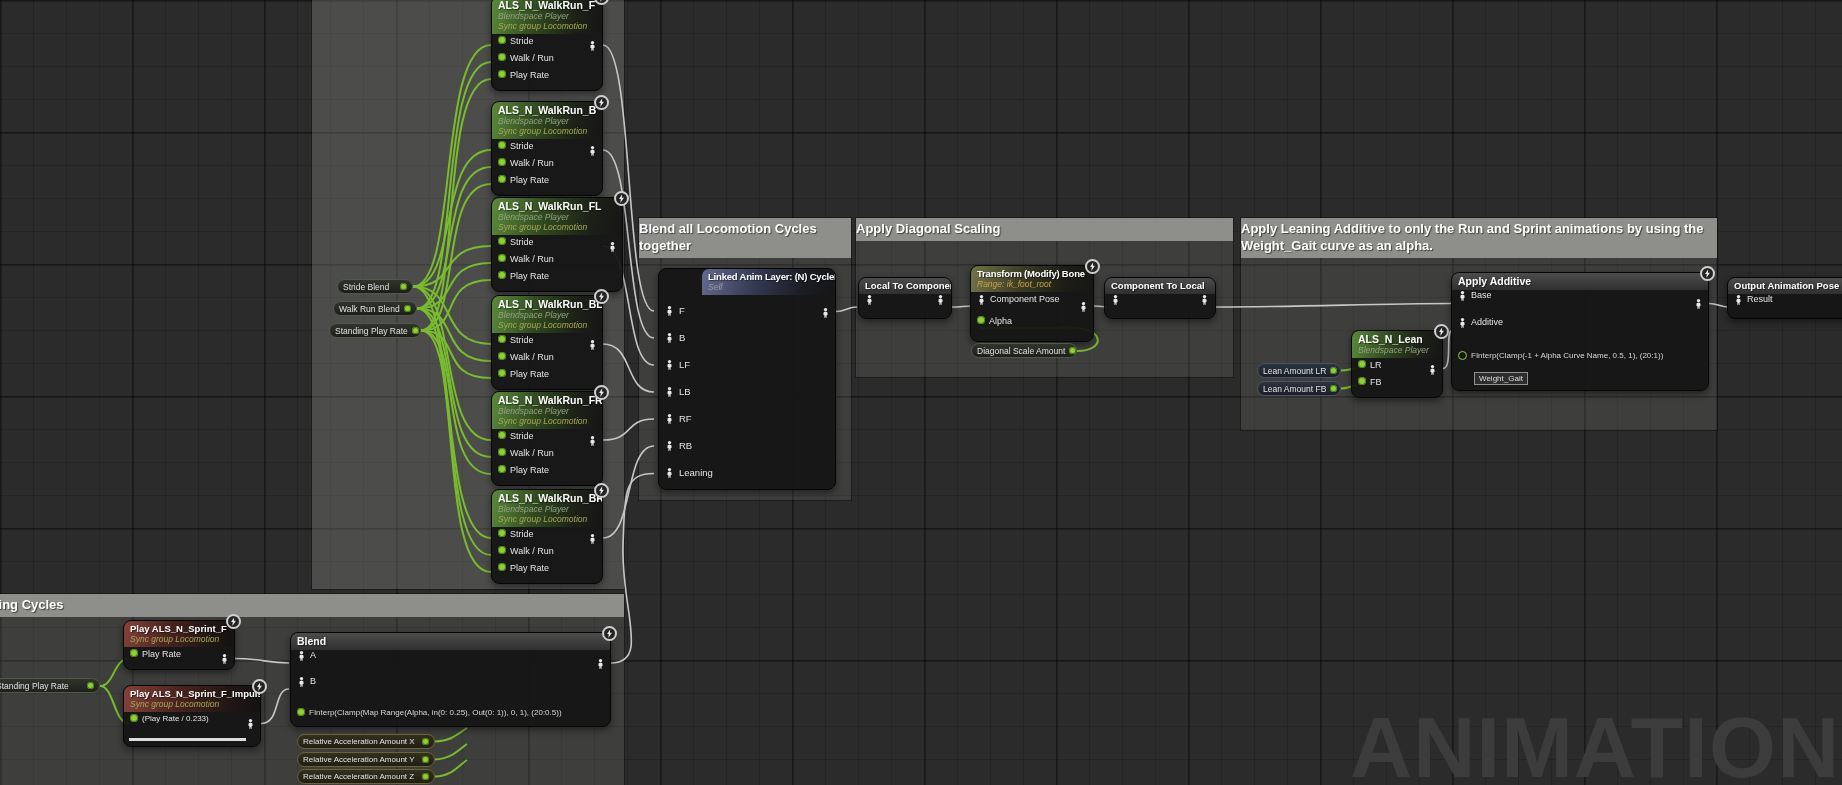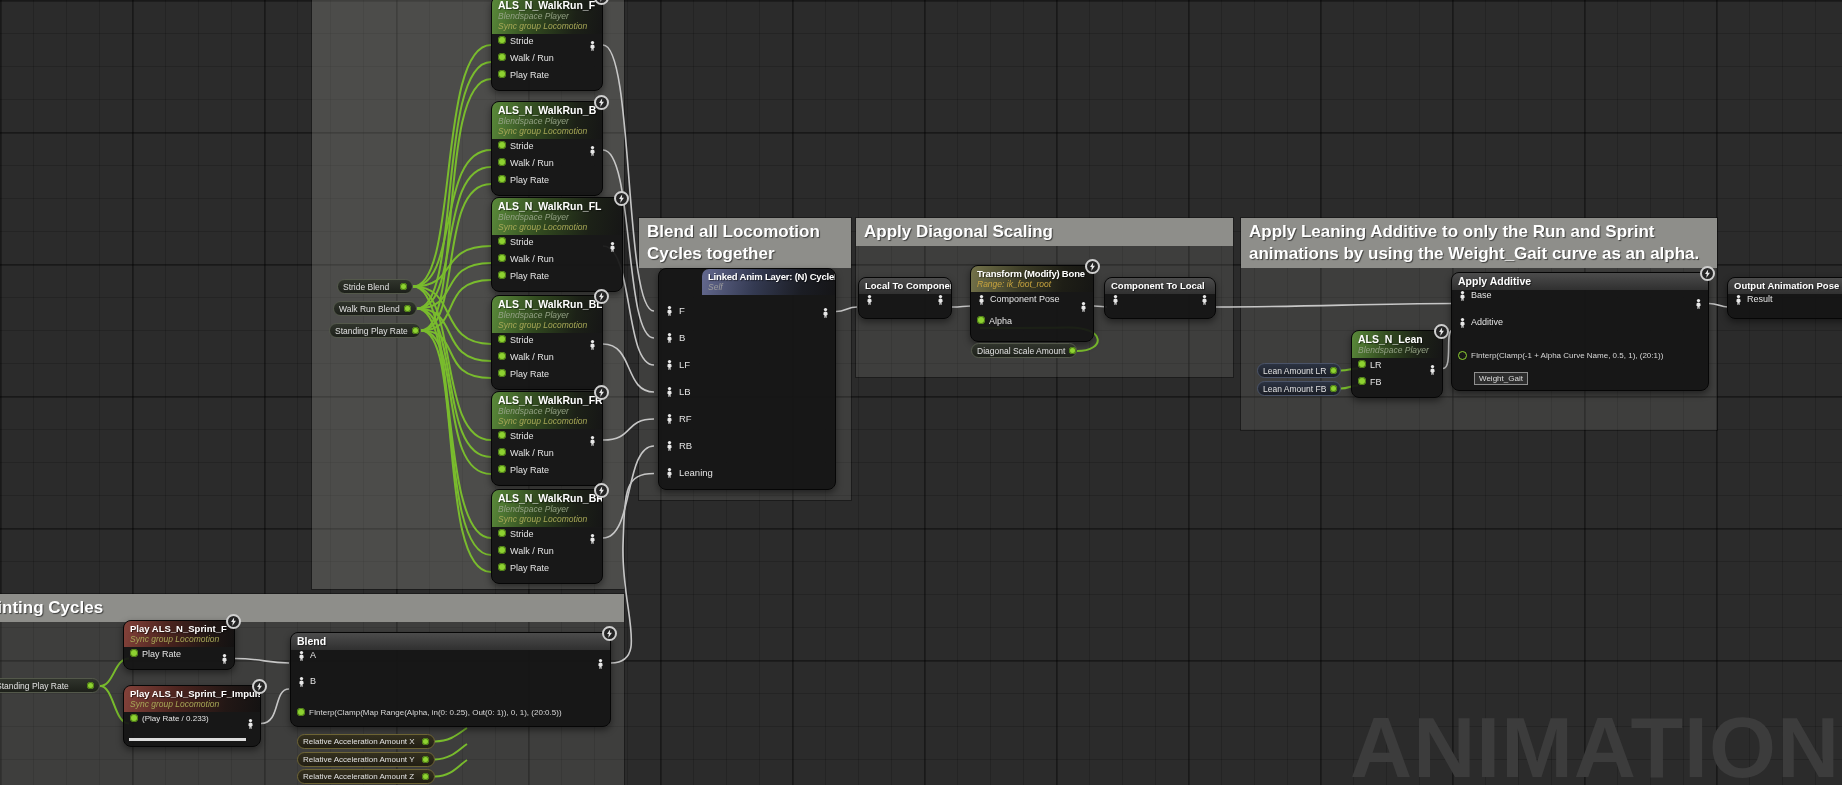--- a/index.html
+++ b/index.html
@@ -9,22 +9,22 @@
       linear-gradient(rgba(0,0,0,.30) 2px,transparent 2px),
       linear-gradient(90deg,rgba(0,0,0,.30) 2px,transparent 2px),
       linear-gradient(rgba(0,0,0,.16) 1px,transparent 1px),
       linear-gradient(90deg,rgba(0,0,0,.16) 1px,transparent 1px);
     background-size:132px 132px,132px 132px,33px 33px,33px 33px;
     font-family:"Liberation Sans",sans-serif;}
   .watermark{position:absolute;right:2px;bottom:-12px;font-size:86px;font-weight:800;
     color:#3c3c3c;z-index:0;letter-spacing:1px;}
   
   .comment{position:absolute;z-index:1;display:flex;flex-direction:column;border:1px solid rgba(0,0,0,.35);}
-  .comment-header{background:#8e8e8a;color:#fff;font-weight:bold;font-size:17px;line-height:1.3;
-    padding:3px 8px;text-shadow:1px 1px 1px rgba(0,0,0,.55);white-space:normal;}
+  .comment-header{background:#8e8e8a;color:#fff;font-weight:bold;font-size:13px;line-height:1.3;
+    padding:3px 0;text-shadow:1px 1px 1px rgba(0,0,0,.55);white-space:normal;}
   .comment-body{flex:1;background:rgba(158,158,152,.17);}
   .comment-body.light{background:rgba(175,175,168,.26);}
   
   .wires{position:absolute;left:0;top:0;z-index:2;pointer-events:none;}
   
   .node{position:absolute;z-index:3;background:rgba(20,20,20,.93);border:1px solid #060606;
     border-radius:8px;box-shadow:0 3px 7px rgba(0,0,0,.45);box-sizing:border-box;}
   .hdr{padding:2px 6px 3px;border-radius:7px 7px 0 0;overflow:hidden;}
   .node-title{font-size:10.5px;font-weight:bold;color:#fff;white-space:nowrap;text-shadow:1px 1px 1px rgba(0,0,0,.5);}
   .node-title.small{font-size:9.5px;letter-spacing:-.2px;}

